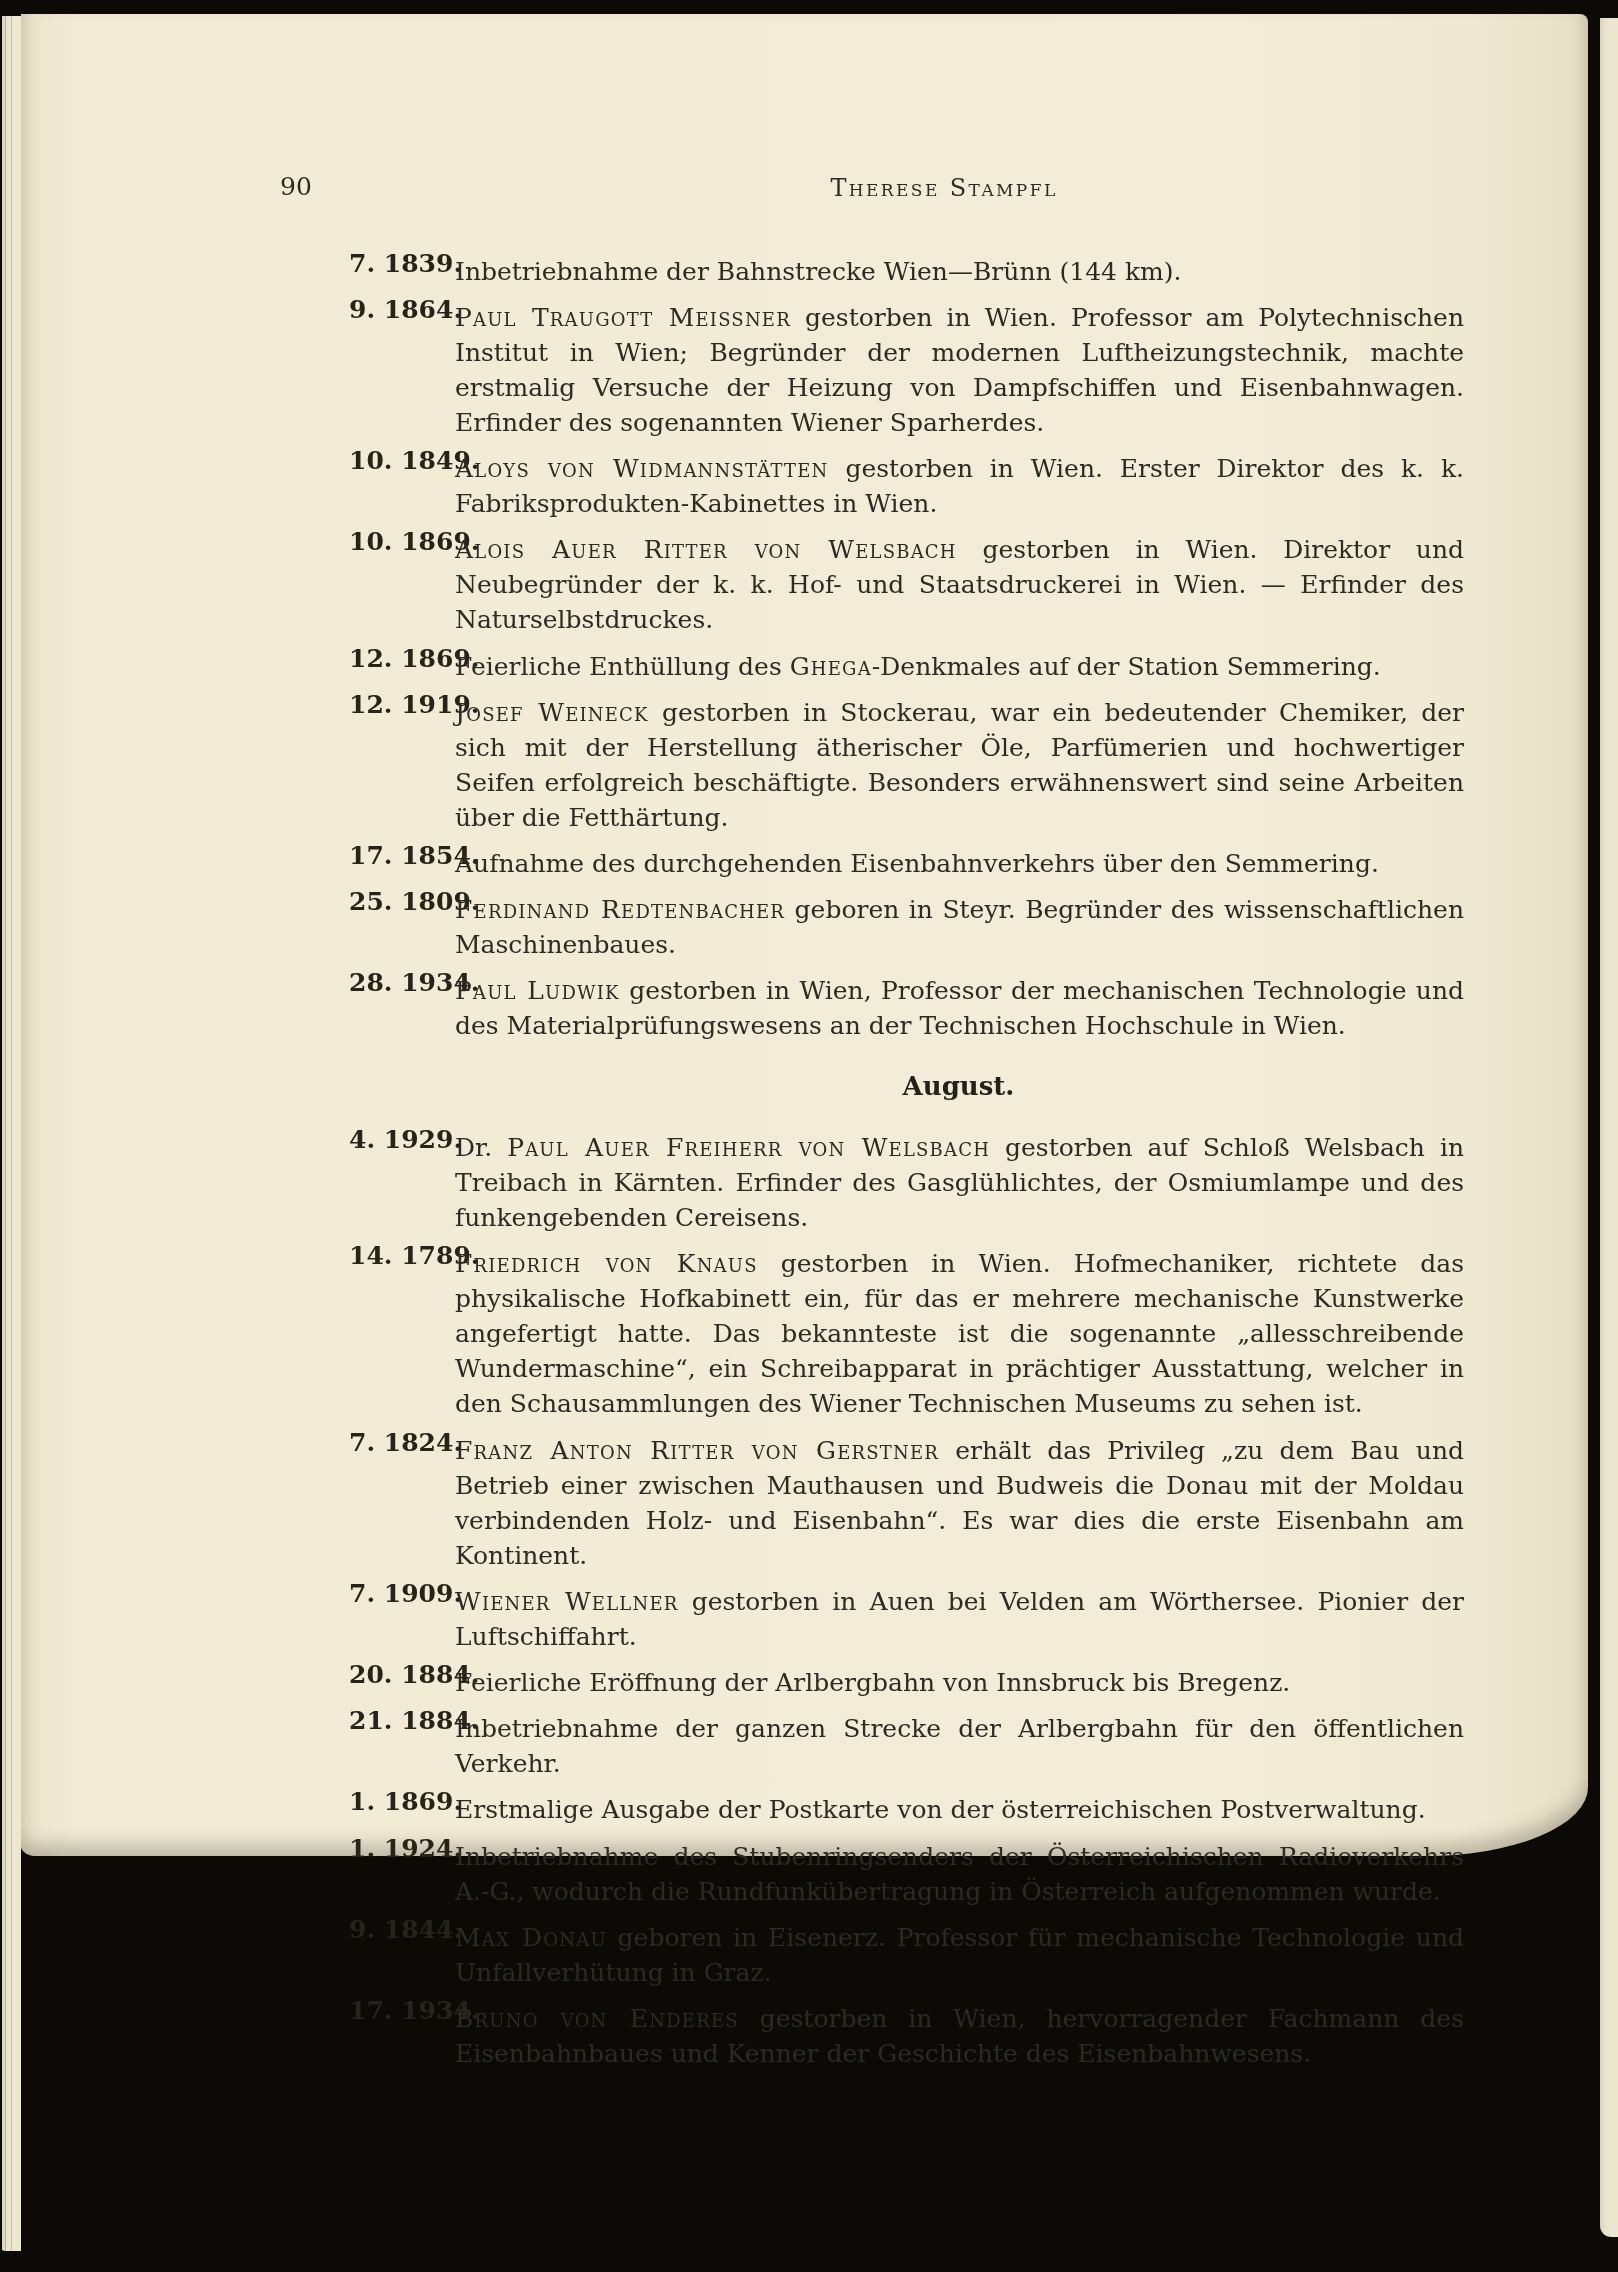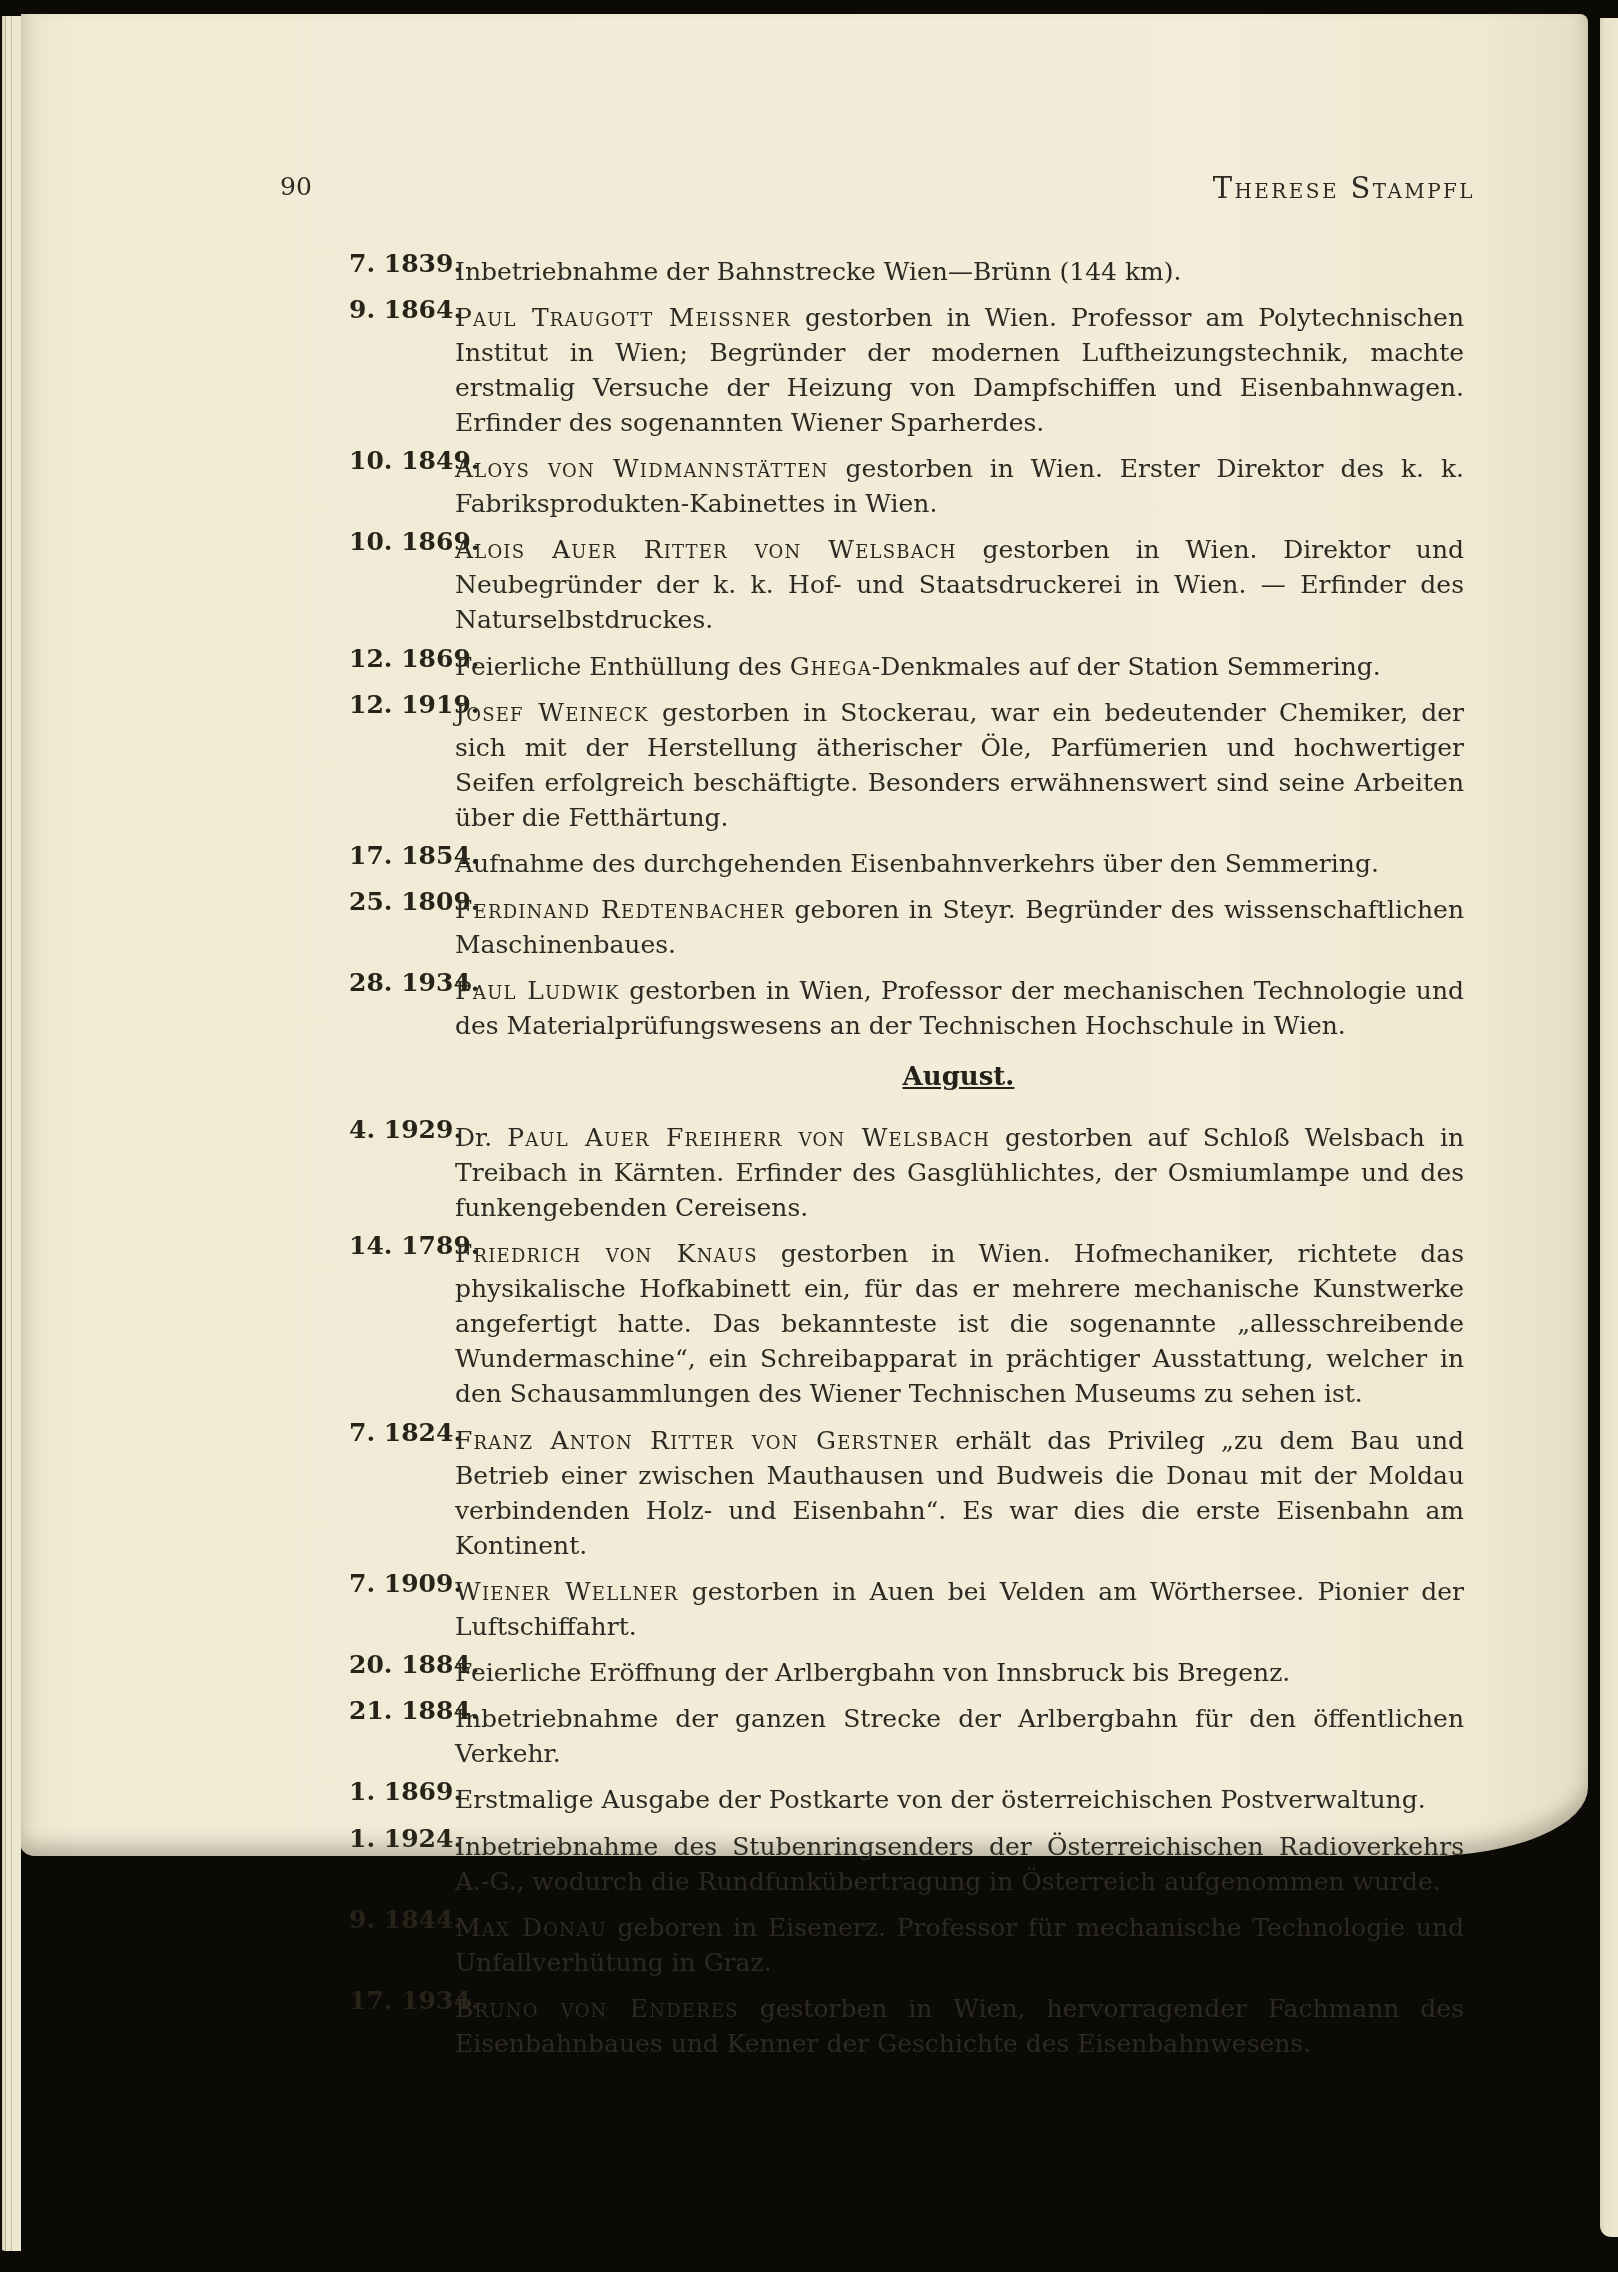--- a/index.html
+++ b/index.html
@@ -45,37 +45,36 @@
     width: 18.6px; height: 2219px;
     background: linear-gradient(90deg, #d9d2ba 0px, #eae3cb 4.9px, #efe8d1 18.6px);
     border-bottom-left-radius: 11.3px;
   }
 
   .page-number {
     position: absolute; left: 259px; top: 155px;
     font-size: 25px;
   }
   .running-head {
-    position: absolute; left: 418px; top: 157px; width: 1036px;
-    text-align: right;
+    position: absolute; left: 405px; top: 157px; width: 1036px;
+    text-align: center;
     font-variant: small-caps;
     letter-spacing: 2.4px;
-    font-size: 29px;
+    font-size: 24px;
   }
 
   .entries {
     position: absolute; left: 328px; top: 232px; width: 1115px;
   }
   .month-heading {
     font-weight: bold;
     font-size: 26px;
     text-align: center;
-    margin: 16px 0 18px 104px;
+    margin: 26px 0 18px 104px;
     color: #23211a;
-    text-decoration: underline;
   }
   .entry { display: flex; margin-bottom: 3.2px; }
   .entry .date {
     flex: none; width: 94px;
     padding-right: 12px;
     text-align: right;
     font-weight: bold;
     white-space: nowrap;
     color: #262419;
   }

